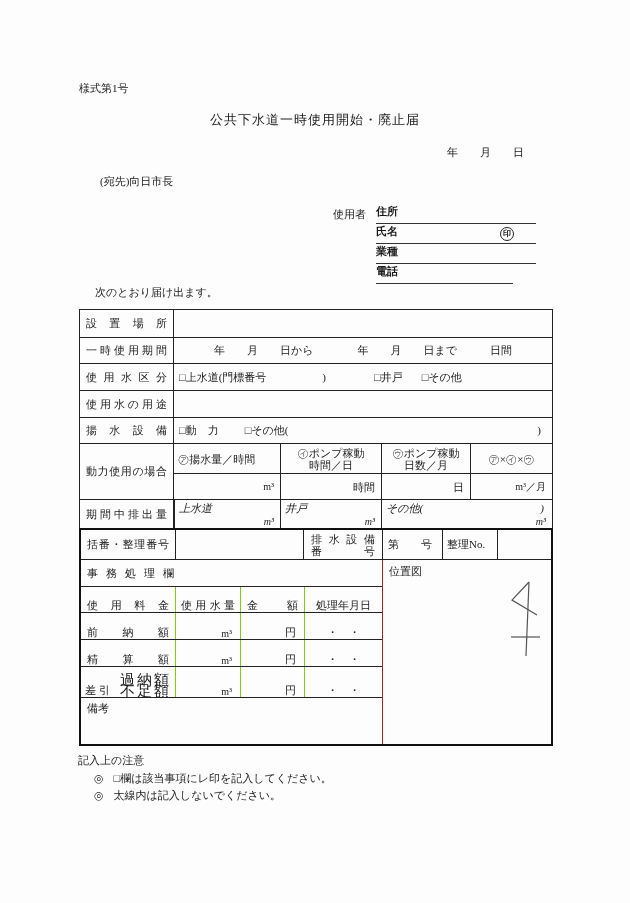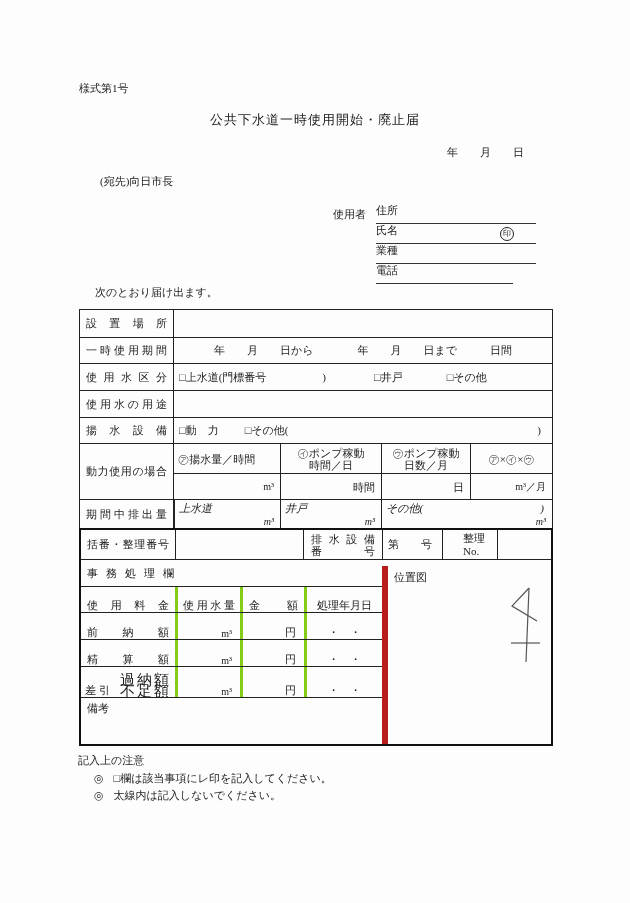--- a/index.html
+++ b/index.html
@@ -18,38 +18,38 @@
   .abs { position: absolute; }
 
   .form-no { left: 79px; top: 82px; }
   .title { left: 0; top: 113px; width: 630px; text-align: center; font-size: 13px; letter-spacing: 1px; }
   .dateline { left: 447px; top: 146px; }
   .addressee { left: 100px; top: 175px; }
 
   .user { left: 333px; top: 204px; display: flex; }
   .user-label { margin-top: 4px; margin-right: 10px; }
   .ufields { display: flex; flex-direction: column; }
-  .ufield { width: 160px; height: 20px; border-bottom: 1px solid #333; display: flex; align-items: flex-start; padding-bottom: 5px; position: relative; }
+  .ufield { width: 160px; height: 20px; border-bottom: 1px solid #333; display: flex; align-items: flex-end; padding-bottom: 5px; position: relative; font-weight: bold; }
   .ufield.short { width: 137px; }
   .seal { position: absolute; right: 22px; bottom: 2px; width: 14px; height: 14px; border: 1px solid #222; border-radius: 50%; font-size: 8px; display: flex; align-items: center; justify-content: center; padding-bottom: 0; }
 
   .decl { left: 95px; top: 286px; }
 
   .ftable { left: 79px; top: 309px; width: 474px; }
   .upper { border: 1px solid #222; border-bottom: none; }
   .trow { display: flex; border-top: 1px solid #222; }
   .trow:first-child { border-top: none; justify-content: center; }
   .h27 { height: 27px; } .h26 { height: 26px; } .h29 { height: 29px; } .h56 { height: 56px; }
 
   .tlabel { flex: 0 0 94px; border-right: 1px solid #222; display: flex; align-items: center; padding: 0 6px; }
   .jtext { width: 100%; text-align: justify; text-align-last: justify; }
   .tval { flex: 1; display: flex; align-items: center; padding: 0 5px; }
   .tval.center { justify-content: center; padding: 0; }
 
-  .gap56 { margin-left: 56px; } .gap48 { margin-left: 48px; } .gap44 { margin-left: 44px; } .gap26 { margin-left: 26px; }
+  .gap56 { margin-left: 56px; } .gap48 { margin-left: 48px; } .gap44 { margin-left: 19px; } .gap26 { margin-left: 26px; }
   .pushright { margin-left: auto; padding-right: 6px; }
 
   .power { flex: 1; display: flex; flex-direction: column; }
   .prow { display: flex; }
   .prow.hdr { flex: 0 0 30px; border-bottom: 1px solid #222; }
   .prow.unitrow { flex: 1; }
   .pcell { display: flex; align-items: center; justify-content: center; text-align: center; line-height: 12px; }
   .pcell:not(:first-child) { border-left: 1px solid #222; }
   .w106 { flex: 0 0 106px; } .w101 { flex: 0 0 101px; } .w89 { flex: 0 0 89px; } .wrest { flex: 1; }
   .pcell.leftal { justify-content: flex-start; padding-left: 4px; text-align: left; }
@@ -60,39 +60,39 @@
   .dcell:not(:first-child) { border-left: 1px solid #222; font-style: italic; }
   .dname { position: absolute; left: 4px; top: 2px; }
   .dclose { position: absolute; right: 8px; top: 2px; }
   .dunit { position: absolute; right: 6px; bottom: 1px; font-size: 10px; }
 
   .lower { border: 2px solid #111; }
   .refrow { display: flex; height: 29px; }
   .rcell { display: flex; align-items: center; }
   .rcell:not(:first-child) { border-left: 1px solid #222; }
   .rw94 { flex: 0 0 94px; padding: 0 6px; } .rw128 { flex: 0 0 128px; } .rw79 { flex: 0 0 79px; }
-  .rw60 { flex: 0 0 60px; padding-left: 5px; } .rw55 { flex: 0 0 55px; padding-left: 20px; } .rwrest { flex: 1; }
+  .rw60 { flex: 0 0 60px; padding-left: 5px; } .rw55 { flex: 0 0 55px; padding-left: 4px; } .rwrest { flex: 1; }
   .drain { flex-direction: column; justify-content: center; padding: 0 7px; }
   .drain .jtext { line-height: 12px; }
 
   .lowbody { display: flex; border-top: 1px solid #222; height: 185px; }
   .office { flex: 0 0 301px; display: flex; flex-direction: column; }
   .orow1 { height: 26px; display: flex; align-items: center; padding-left: 6px; letter-spacing: 8px; }
   .feerow { display: flex; border-top: 1px solid #222; }
   .fh26 { height: 26px; } .fh27 { height: 27px; } .fh31 { height: 31px; }
   .fcell { display: flex; align-items: flex-end; }
-  .fcell:not(:first-child) { border-left: 3px solid #84cc16; }
+  .fcell:not(:first-child) { border-left: 1px solid #84cc16; }
   .fw94 { flex: 0 0 94px; padding: 0 6px; } .fw65 { flex: 0 0 65px; } .fw64 { flex: 0 0 64px; } .fwrest { flex: 1; }
   .fcell.right { justify-content: flex-end; padding-right: 8px; }
   .fcell.center { justify-content: center; }
   .balance { padding: 0 4px; }
   .balance-main { letter-spacing: 3px; }
   .stack { margin-left: 7px; font-size: 15px; line-height: 11px; letter-spacing: 2px; }
   .remarks { flex: 1; border-top: 1px solid #222; padding: 4px 6px; align-items: flex-start; display: flex; }
-  .map { flex: 1; border-left: 6px solid #b91c1c; position: relative; padding: 5px 6px; margin-top: 6px; }
+  .map { flex: 1; border-left: 1px solid #b91c1c; position: relative; padding: 5px 6px; }
   .map svg { position: absolute; right: 8px; top: 14px; }
 
   .notes { left: 78px; top: 754px; }
   .note-item { display: flex; margin-top: 5px; padding-left: 16px; }
   .note-item .bullet { margin-right: 10px; }
 </style>
 </head>
 <body>
 
 <div class="page">

